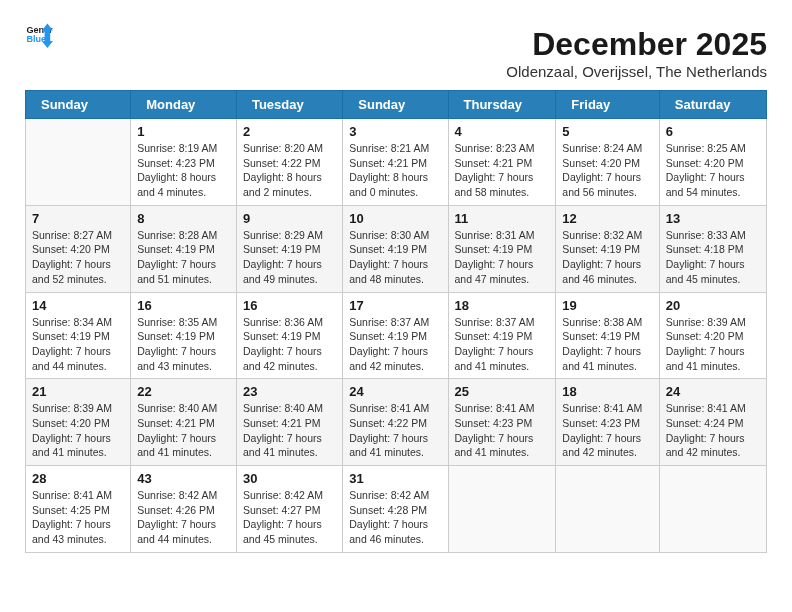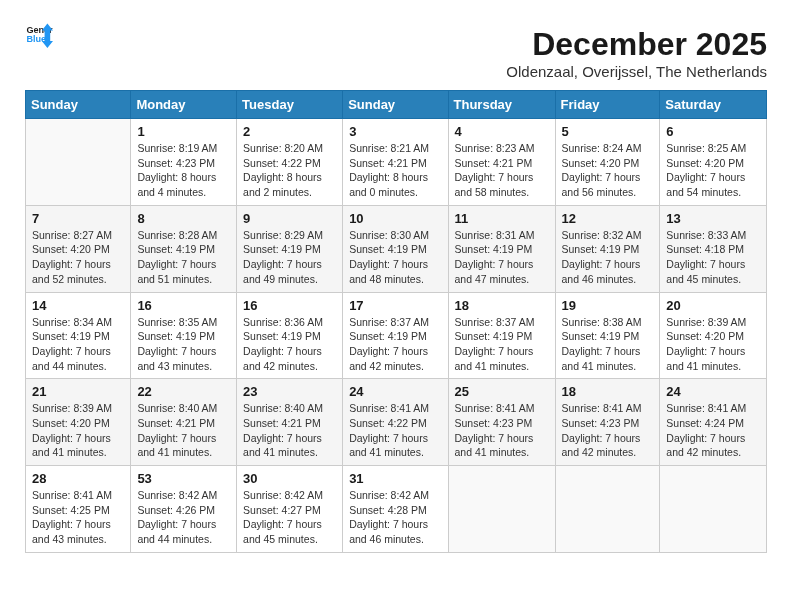--- a/index.html
+++ b/index.html
@@ -39,21 +39,21 @@
       color: #333;
     }
     .calendar {
       width: 100%;
       border-collapse: collapse;
       font-size: 11px;
     }
     .calendar thead tr th {
       background: #2980b9;
       color: #fff;
-      padding: 6px 5px;
+      padding: 6px 15px;
       text-align: left;
       font-size: 13px;
       font-weight: bold;
       border: 1px solid #1a6fa8;
       margin-left: 12px;
     }
     .calendar tbody tr td {
       vertical-align: top;
       border: 1px solid #ccc;
       padding: 5px 6px;
@@ -228,21 +228,21 @@
           <span class="day-number">24</span>
           <div class="day-info">Sunrise: 8:41 AM<br>Sunset: 4:24 PM<br>Daylight: 7 hours<br>and 42 minutes.</div>
         </td>
       </tr>
       <tr>
         <td>
           <span class="day-number">28</span>
           <div class="day-info">Sunrise: 8:41 AM<br>Sunset: 4:25 PM<br>Daylight: 7 hours<br>and 43 minutes.</div>
         </td>
         <td>
-          <span class="day-number">53</span>
+          <span class="day-number">43</span>
           <div class="day-info">Sunrise: 8:42 AM<br>Sunset: 4:26 PM<br>Daylight: 7 hours<br>and 44 minutes.</div>
         </td>
         <td>
           <span class="day-number">30</span>
           <div class="day-info">Sunrise: 8:42 AM<br>Sunset: 4:27 PM<br>Daylight: 7 hours<br>and 45 minutes.</div>
         </td>
         <td>
           <span class="day-number">31</span>
           <div class="day-info">Sunrise: 8:42 AM<br>Sunset: 4:28 PM<br>Daylight: 7 hours<br>and 46 minutes.</div>
         </td>

